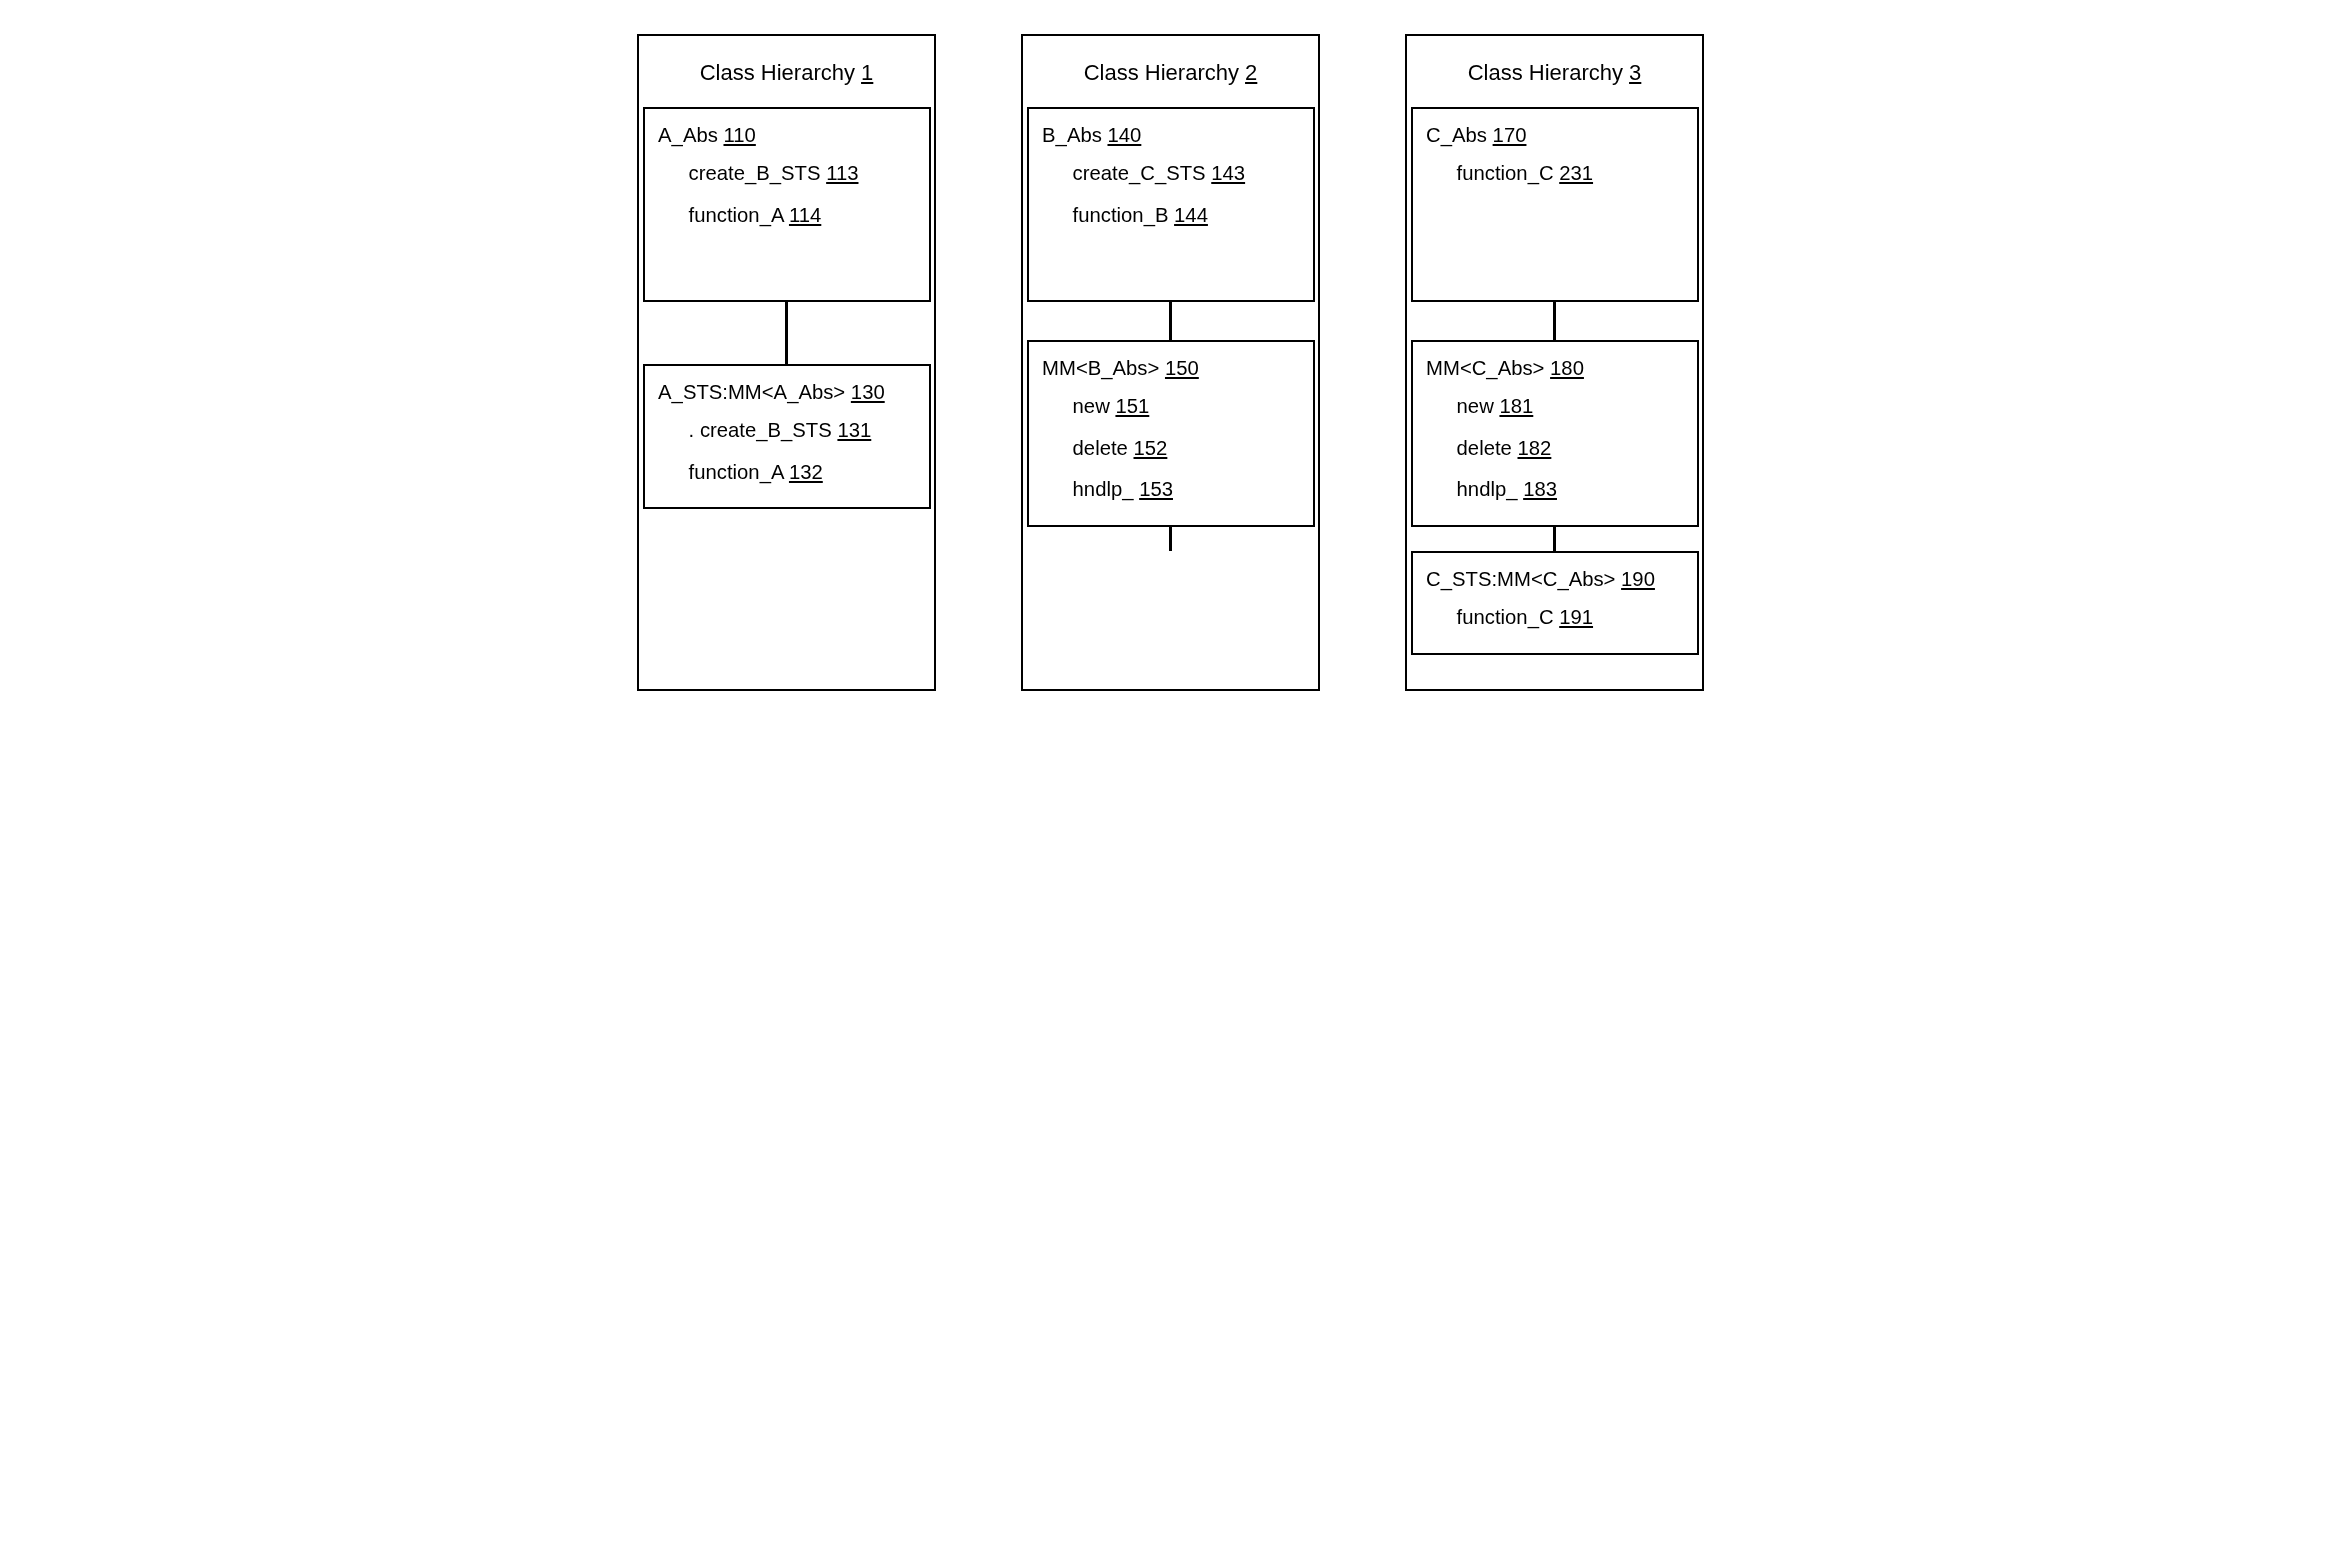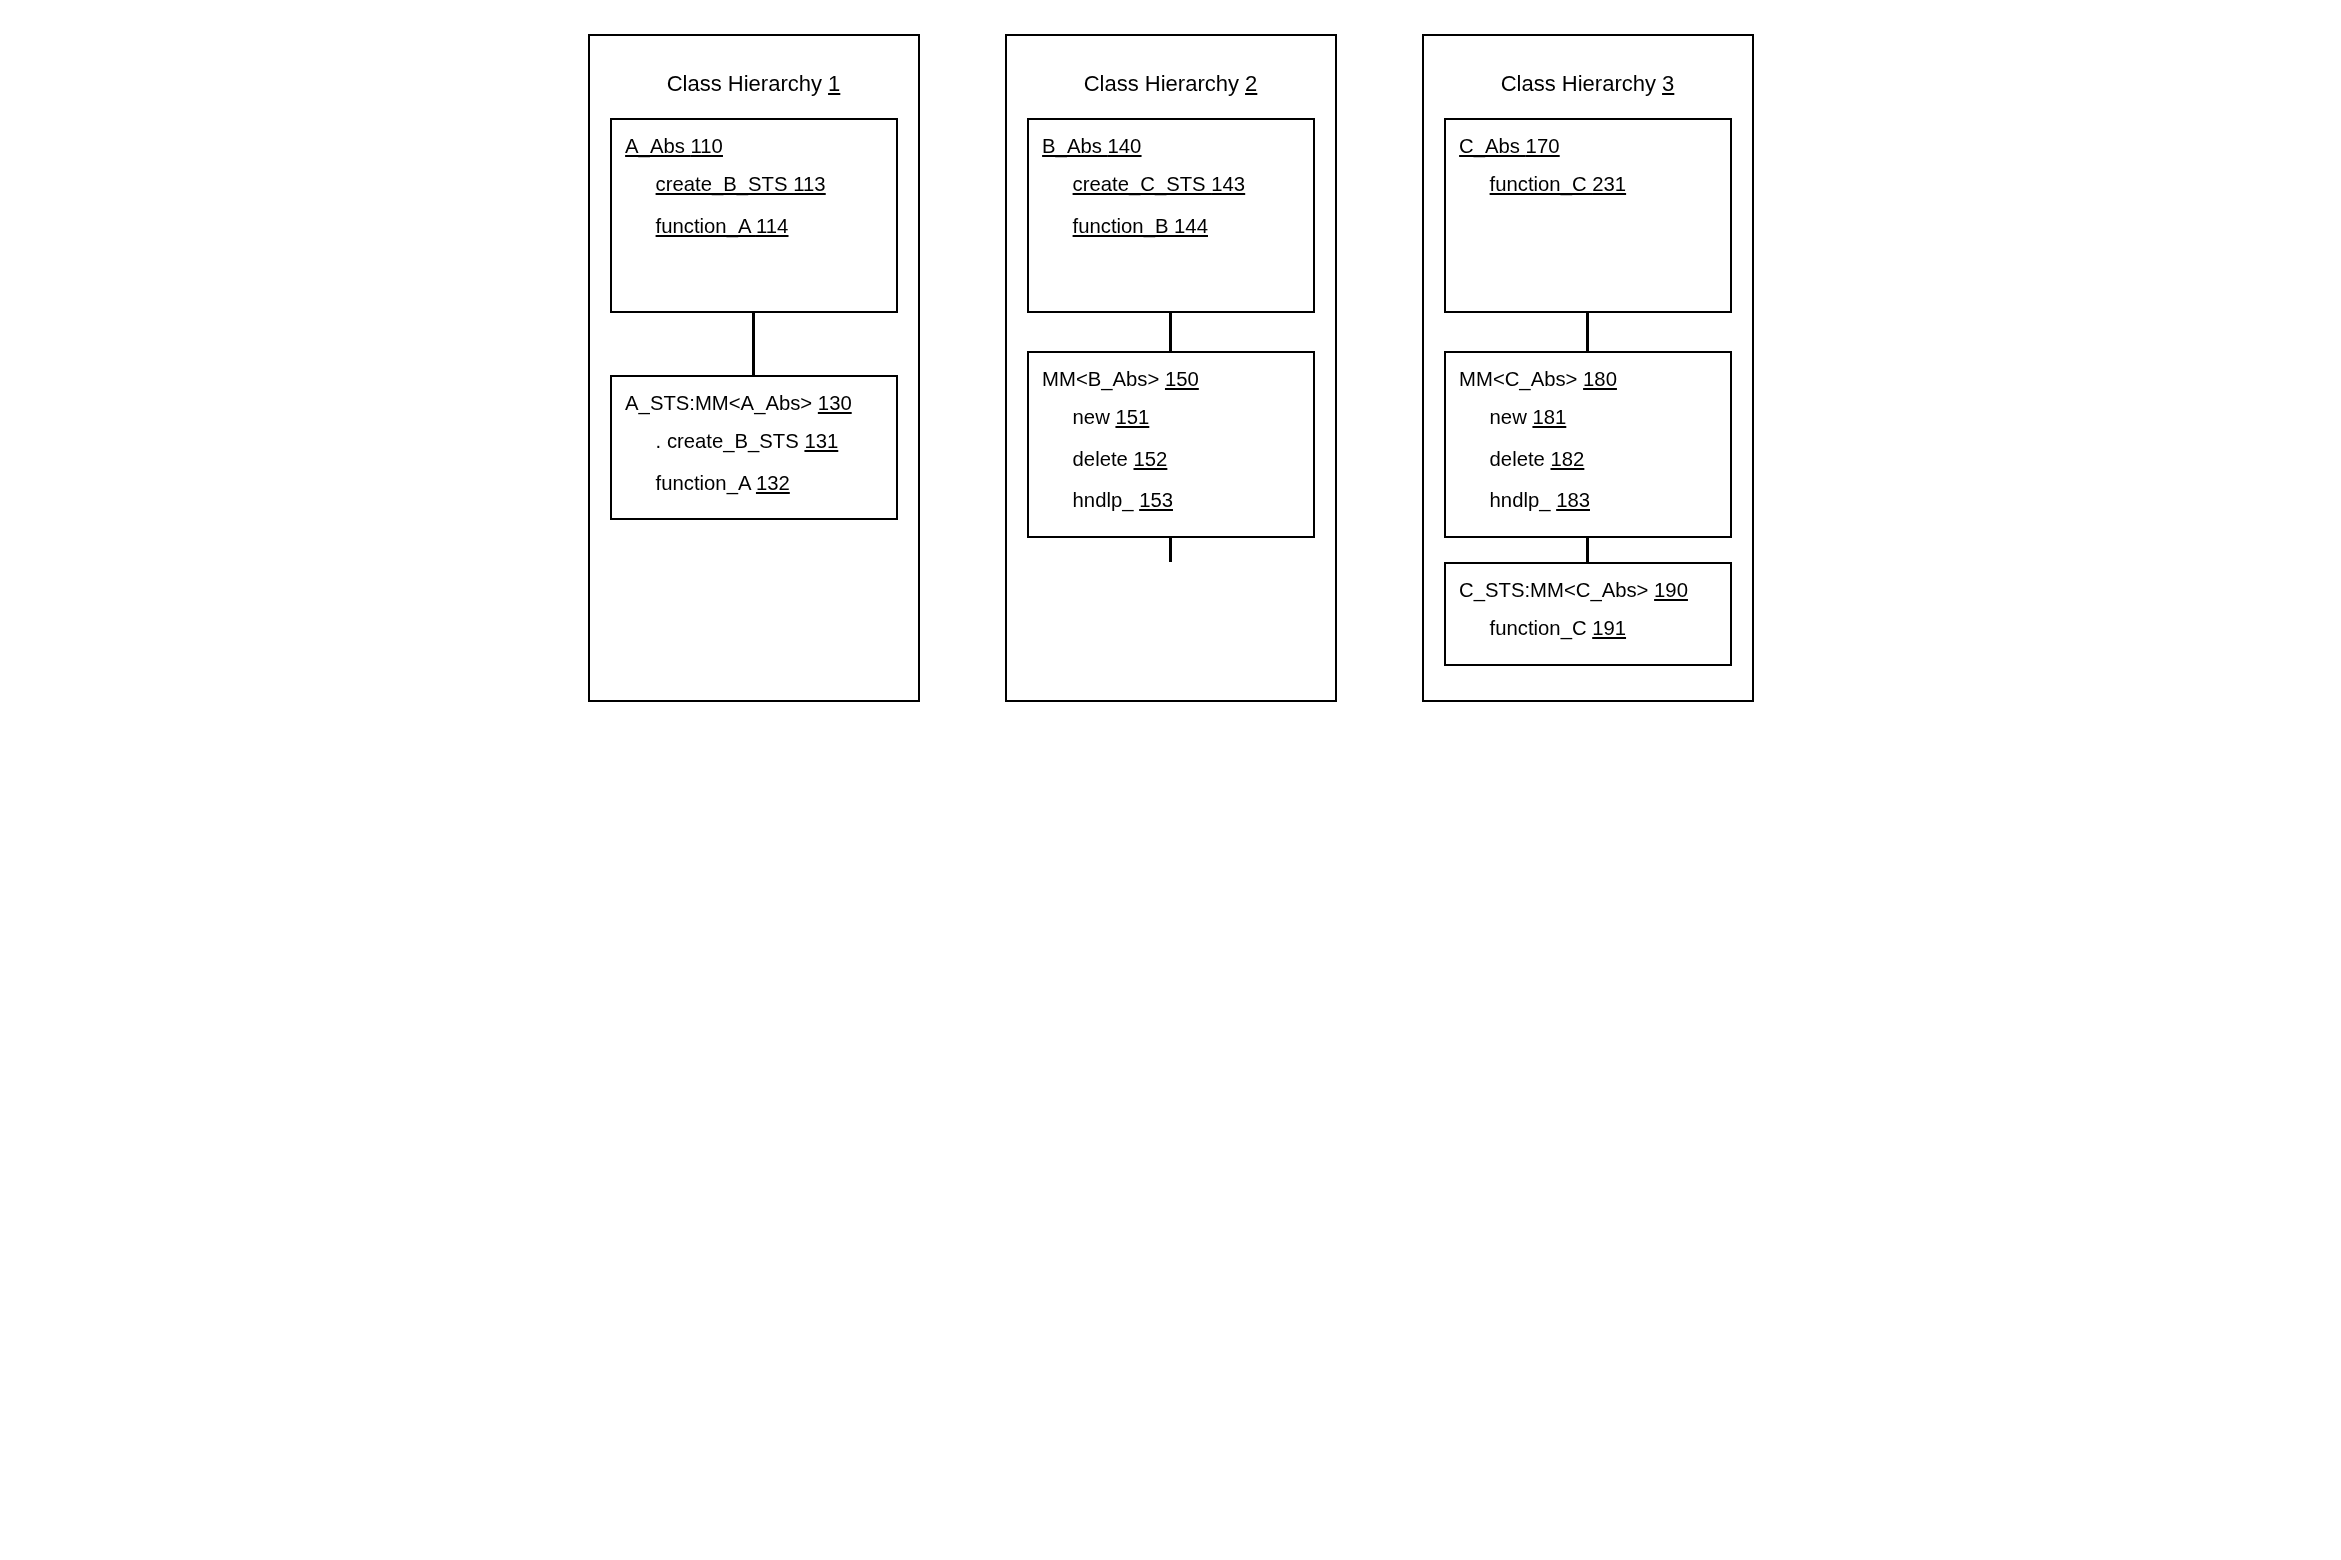--- a/index.html
+++ b/index.html
@@ -11,41 +11,40 @@
       background: #fff;
       font-family: Arial, Helvetica, sans-serif;
       font-size: 20.3px;
       padding: 34px;
       display: flex;
       justify-content: center;
       gap: 85px;
     }
     .hierarchy {
       border: 2.5px solid #000;
-      padding: 35px 17px 34px 17px;
-      width: 332px;
+      padding: 24px 17px 34px 17px;
+      width: 299px;
       display: flex;
       flex-direction: column;
       align-items: center;
     }
     .hierarchy-title {
       margin-bottom: 21px;
       font-size: 22px;
     }
     .hierarchy-title .num {
       text-decoration: underline;
     }
     .class-box {
       border: 2.5px solid #000;
       width: 288px;
       padding: 15.3px 13.6px 20.3px 13.6px;
     }
     .class-box.tall {
       min-height: 195px;
-      text-decoration: underline;
     }
     .class-header {
       margin-bottom: 10.2px;
     }
     .class-header .ref,
     .member .ref {
       text-decoration: underline;
     }
     .member {
       margin-left: 30.5px;

